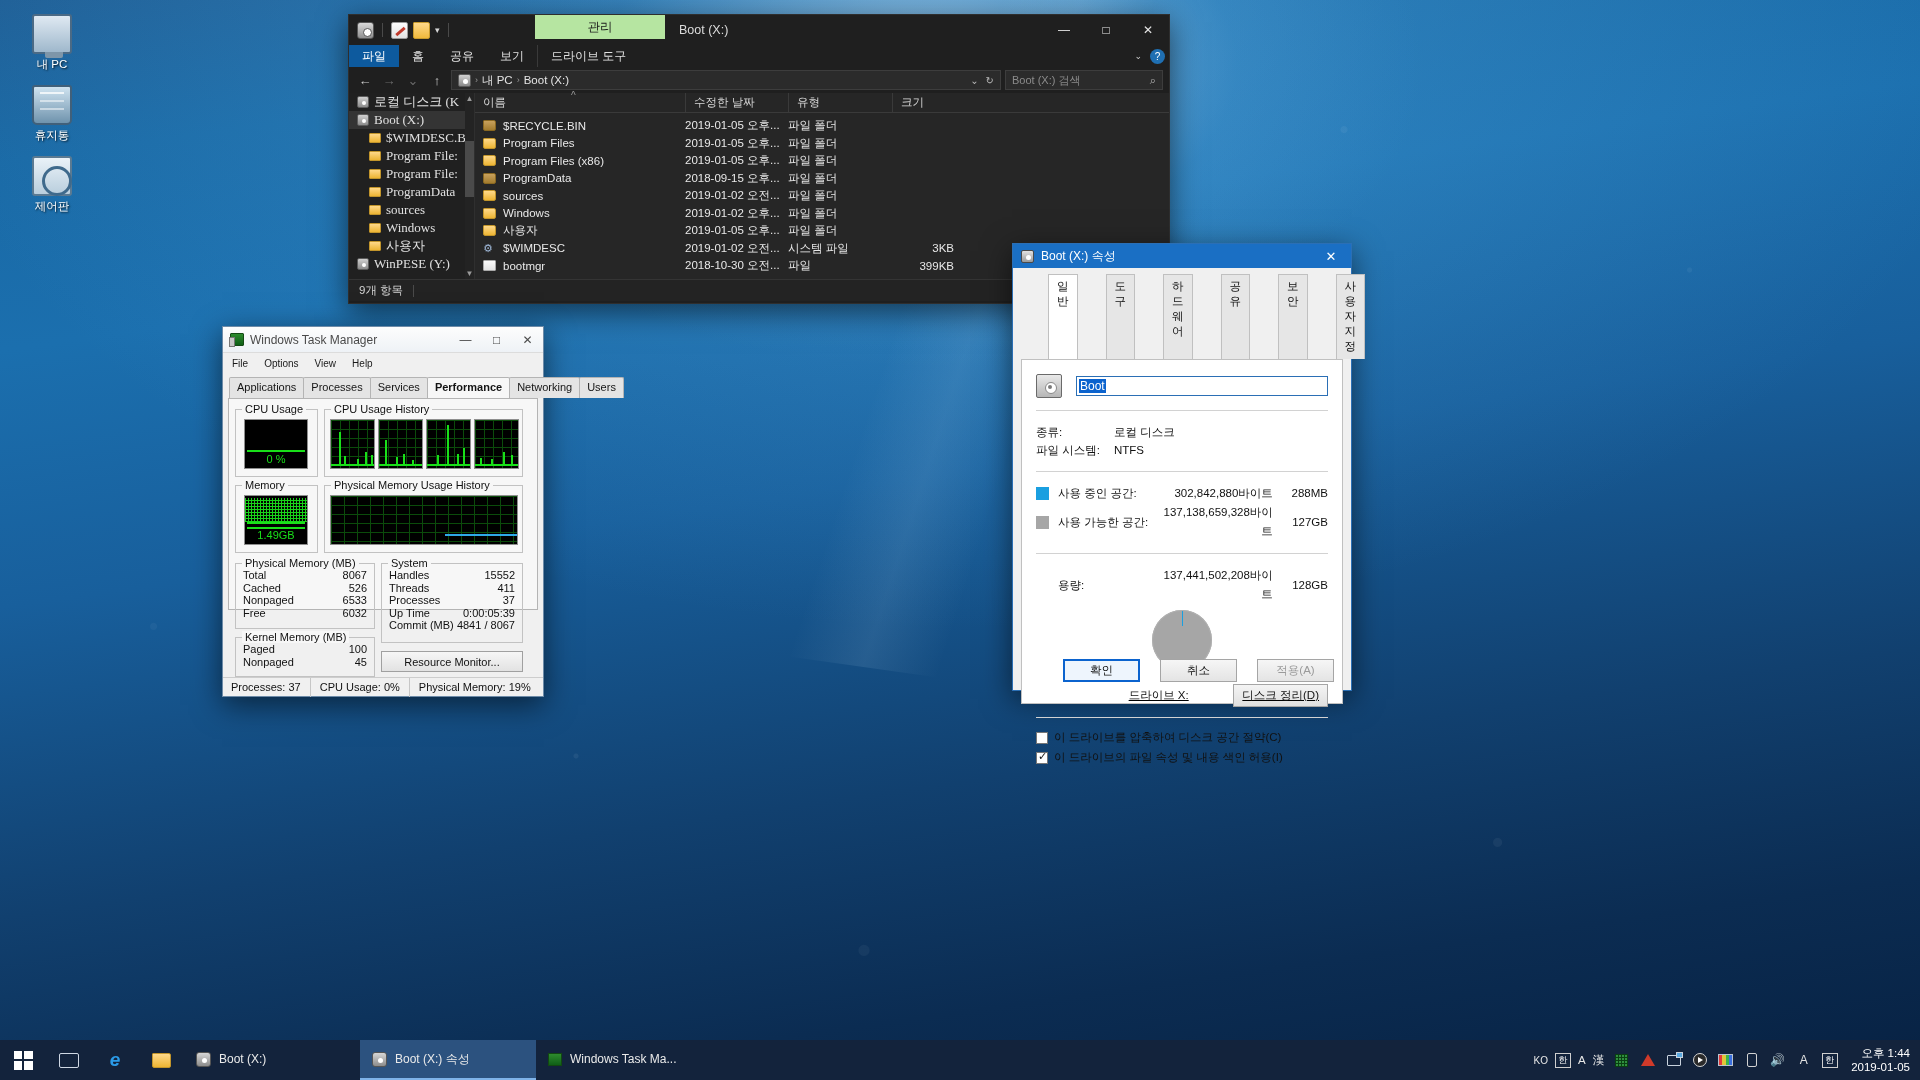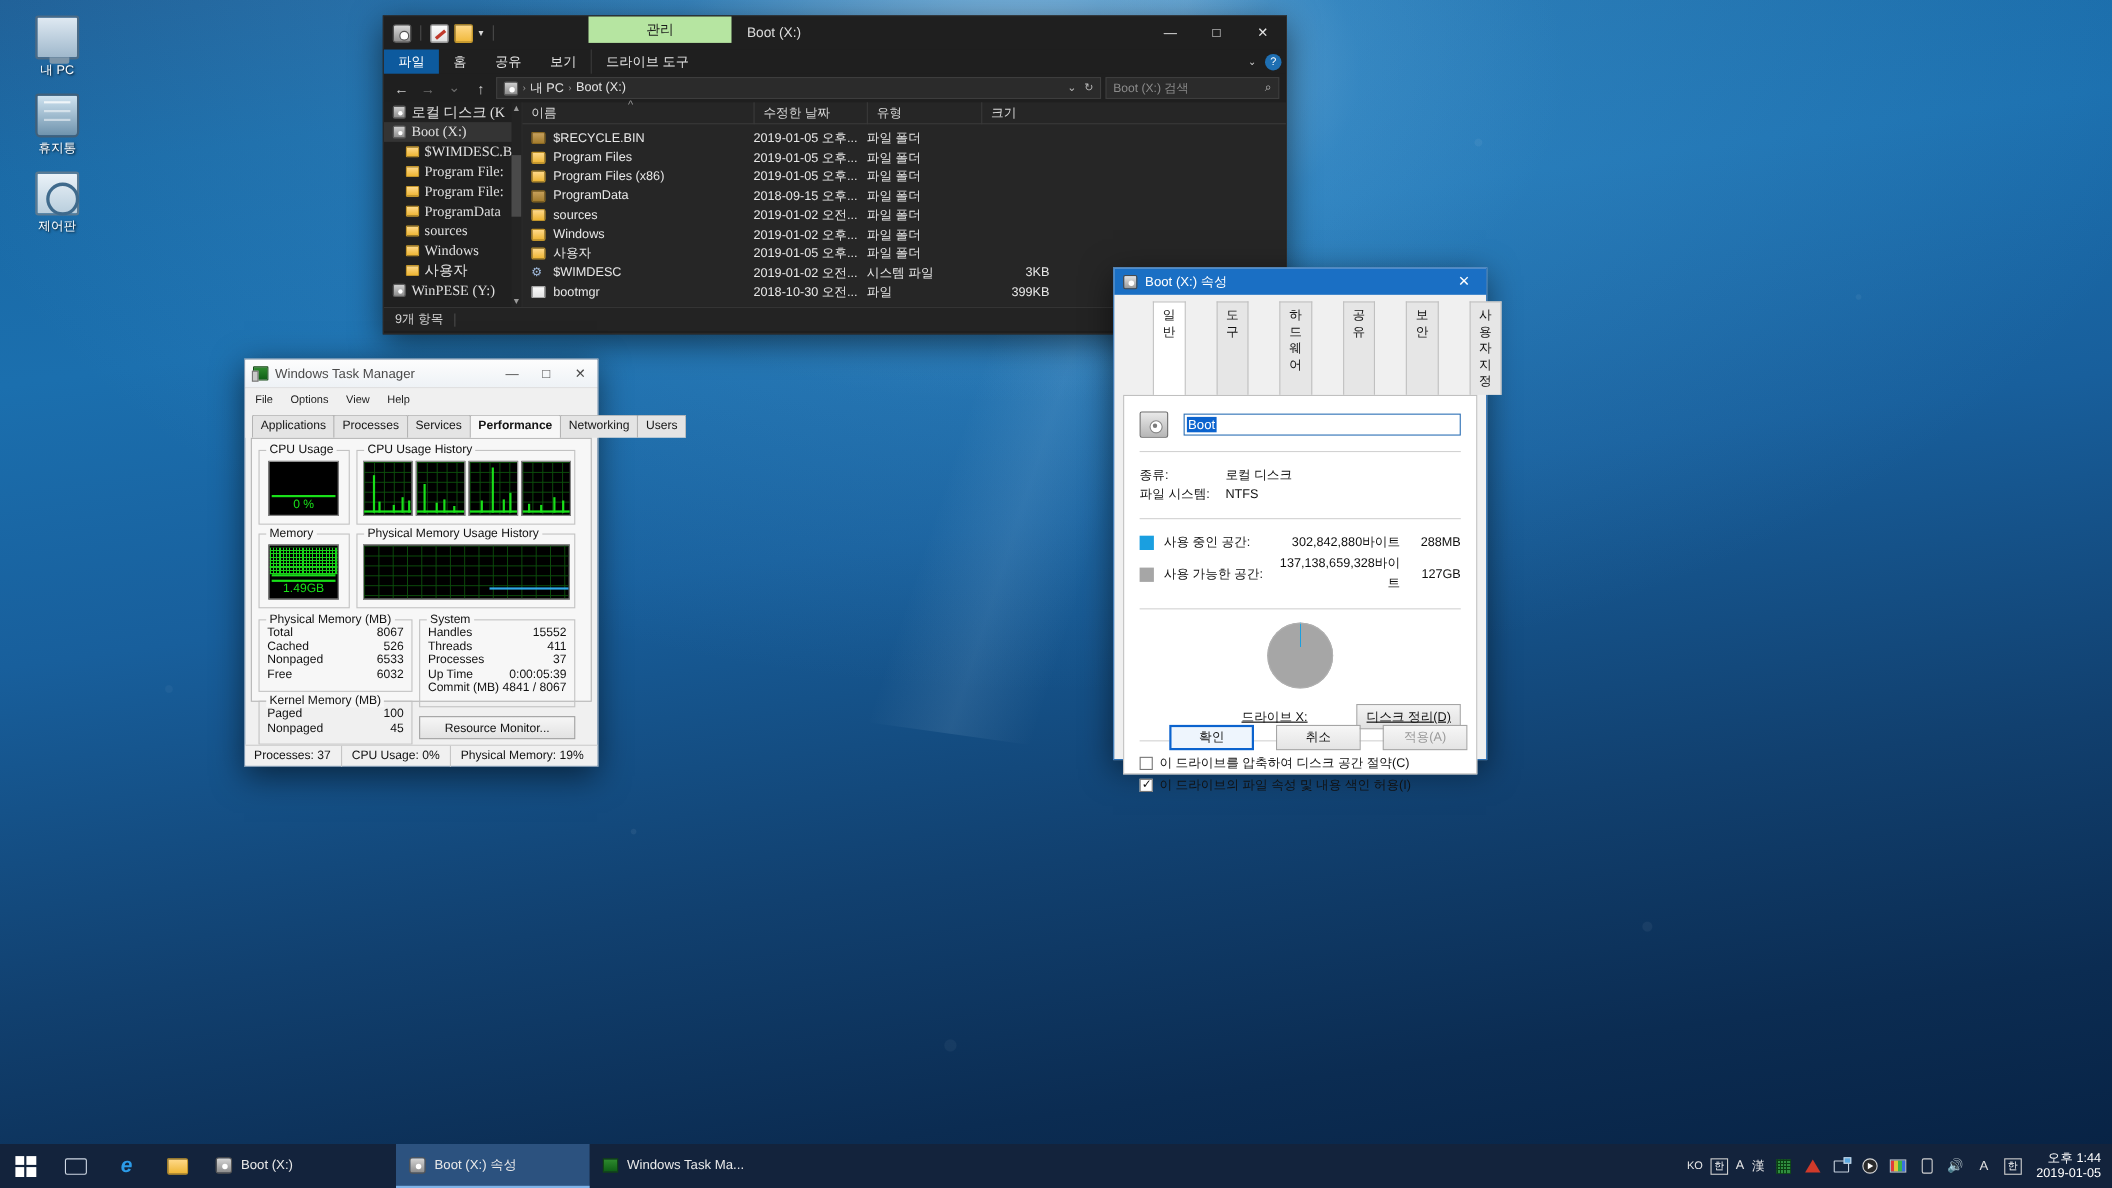--- a/index.html
+++ b/index.html
@@ -139,21 +139,21 @@
   .tm-ico { width:14px; height:13px; background:linear-gradient(#2e8b2e,#0f5f16); border:1px solid #144a14; border-radius:1px; position:relative; flex:none;}
   .tm-ico::after{content:"";position:absolute;left:-2px;top:3px;width:4px;height:8px;background:#c9c9c9;border:1px solid #777;}
   .tm-title-text { color:#4a4a4a; font-size:12px; }
   .tm-winbtns { margin-left:auto; display:flex; }
   .tmb { width:31px; height:26px; display:flex; align-items:center; justify-content:center; color:#4a4a4a; font-size:12px; }
   .tm-menu { height:20px; display:flex; align-items:center; gap:16px; padding-left:9px; font-size:10px; color:#1a1a1a; background:#f0f0f0; }
   .tm-tabs { display:flex; padding:4px 0 0 6px; background:#f0f0f0; font-size:11px; }
   .tm-tab { padding:3px 7px 4px; border:1px solid #b4b4b4; border-bottom:none; background:#e4e4e4; color:#151515;
             border-radius:2px 2px 0 0; margin-right:-1px; }
   .tm-tab.active { background:#f7f7f7; position:relative; z-index:2; padding-bottom:5px; font-weight:600; }
-  .tm-pane { margin:0 5px 0; border:1px solid #b4b4b4; background:#f7f7f7; height:240px; padding:6px 5px 0; position:relative; }
+  .tm-pane { margin:0 5px 0; border:1px solid #b4b4b4; background:#f7f7f7; height:212px; padding:6px 5px 0; position:relative; }
   .gbox { border:1px solid #c2c2c2; position:absolute; }
   .gbox > .lbl { position:absolute; top:-7px; left:6px; background:#f7f7f7; padding:0 3px; font-size:11px; color:#111; }
   .graph { background:#000; border:1px solid #8e8e8e; position:relative; overflow:hidden; }
   .gridg { position:absolute; inset:0;
     background-image: linear-gradient(#0b4b0b 1px, transparent 1px), linear-gradient(90deg, #0b4b0b 1px, transparent 1px);
   }
   .meter-hatch { position:absolute; left:0; right:0;
     background-image: repeating-linear-gradient(0deg,#19d219 0 1px, transparent 1px 3px),
                       repeating-linear-gradient(90deg,#19d219 0 1px, transparent 1px 3px); }
   .meter-val { position:absolute; left:0; right:0; bottom:3px; text-align:center; color:#19e019;
@@ -667,20 +667,26 @@
       </div>
       <div class="kv-c">
         <span class="swatch" id="sw-free" style="background: rgb(166, 166, 166);"></span>
         <span class="k2">사용 가능한 공간:</span>
         <span class="v1">137,138,659,328바이트</span>
         <span class="v2">127GB</span>
       </div>
 
       <div class="hr"></div>
 
+      <div class="kv-c">
+        <span class="swatch" style="background:transparent"></span>
+        <span class="k2">용량:</span>
+        <span class="v1">137,441,502,208바이트</span>
+        <span class="v2">128GB</span>
+      </div>
 
       <div class="pie-wrap">
         <div class="pie" id="cap-pie" style="background: conic-gradient(rgb(26, 159, 224) 0deg, rgb(26, 159, 224) 2deg, rgb(166, 166, 166) 2deg, rgb(166, 166, 166) 360deg);"></div>
       </div>
 
       <div class="drive-row">
         <span class="drive-lbl">드라이브 X:</span>
         <span class="clean-btn">디스크 정리(D)</span>
       </div>
 

